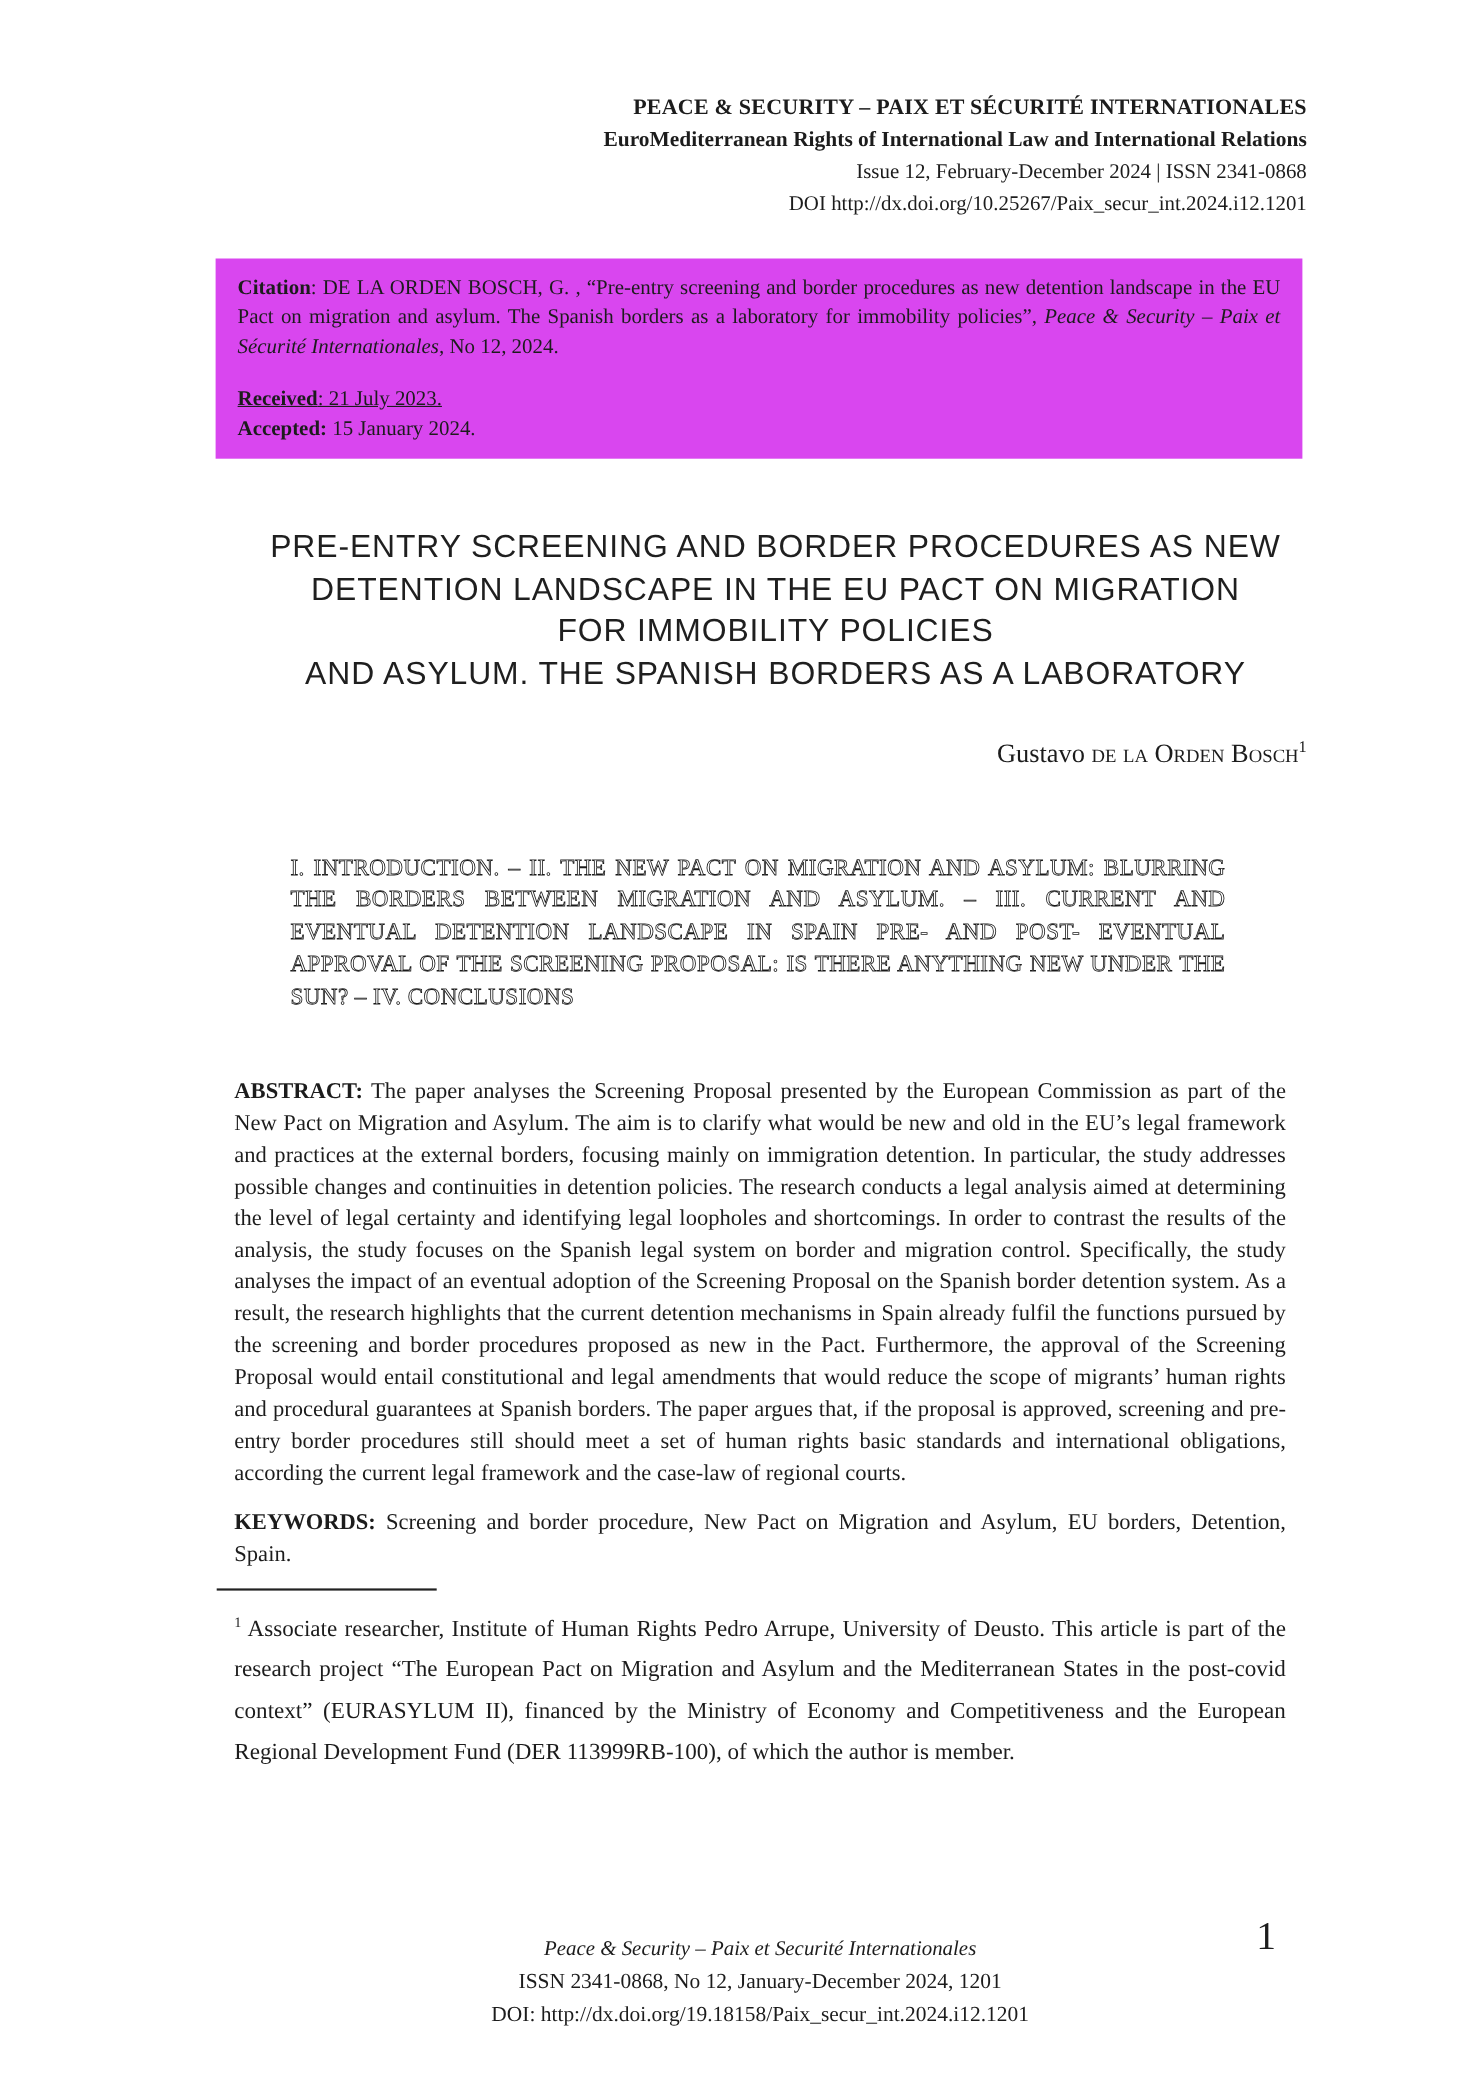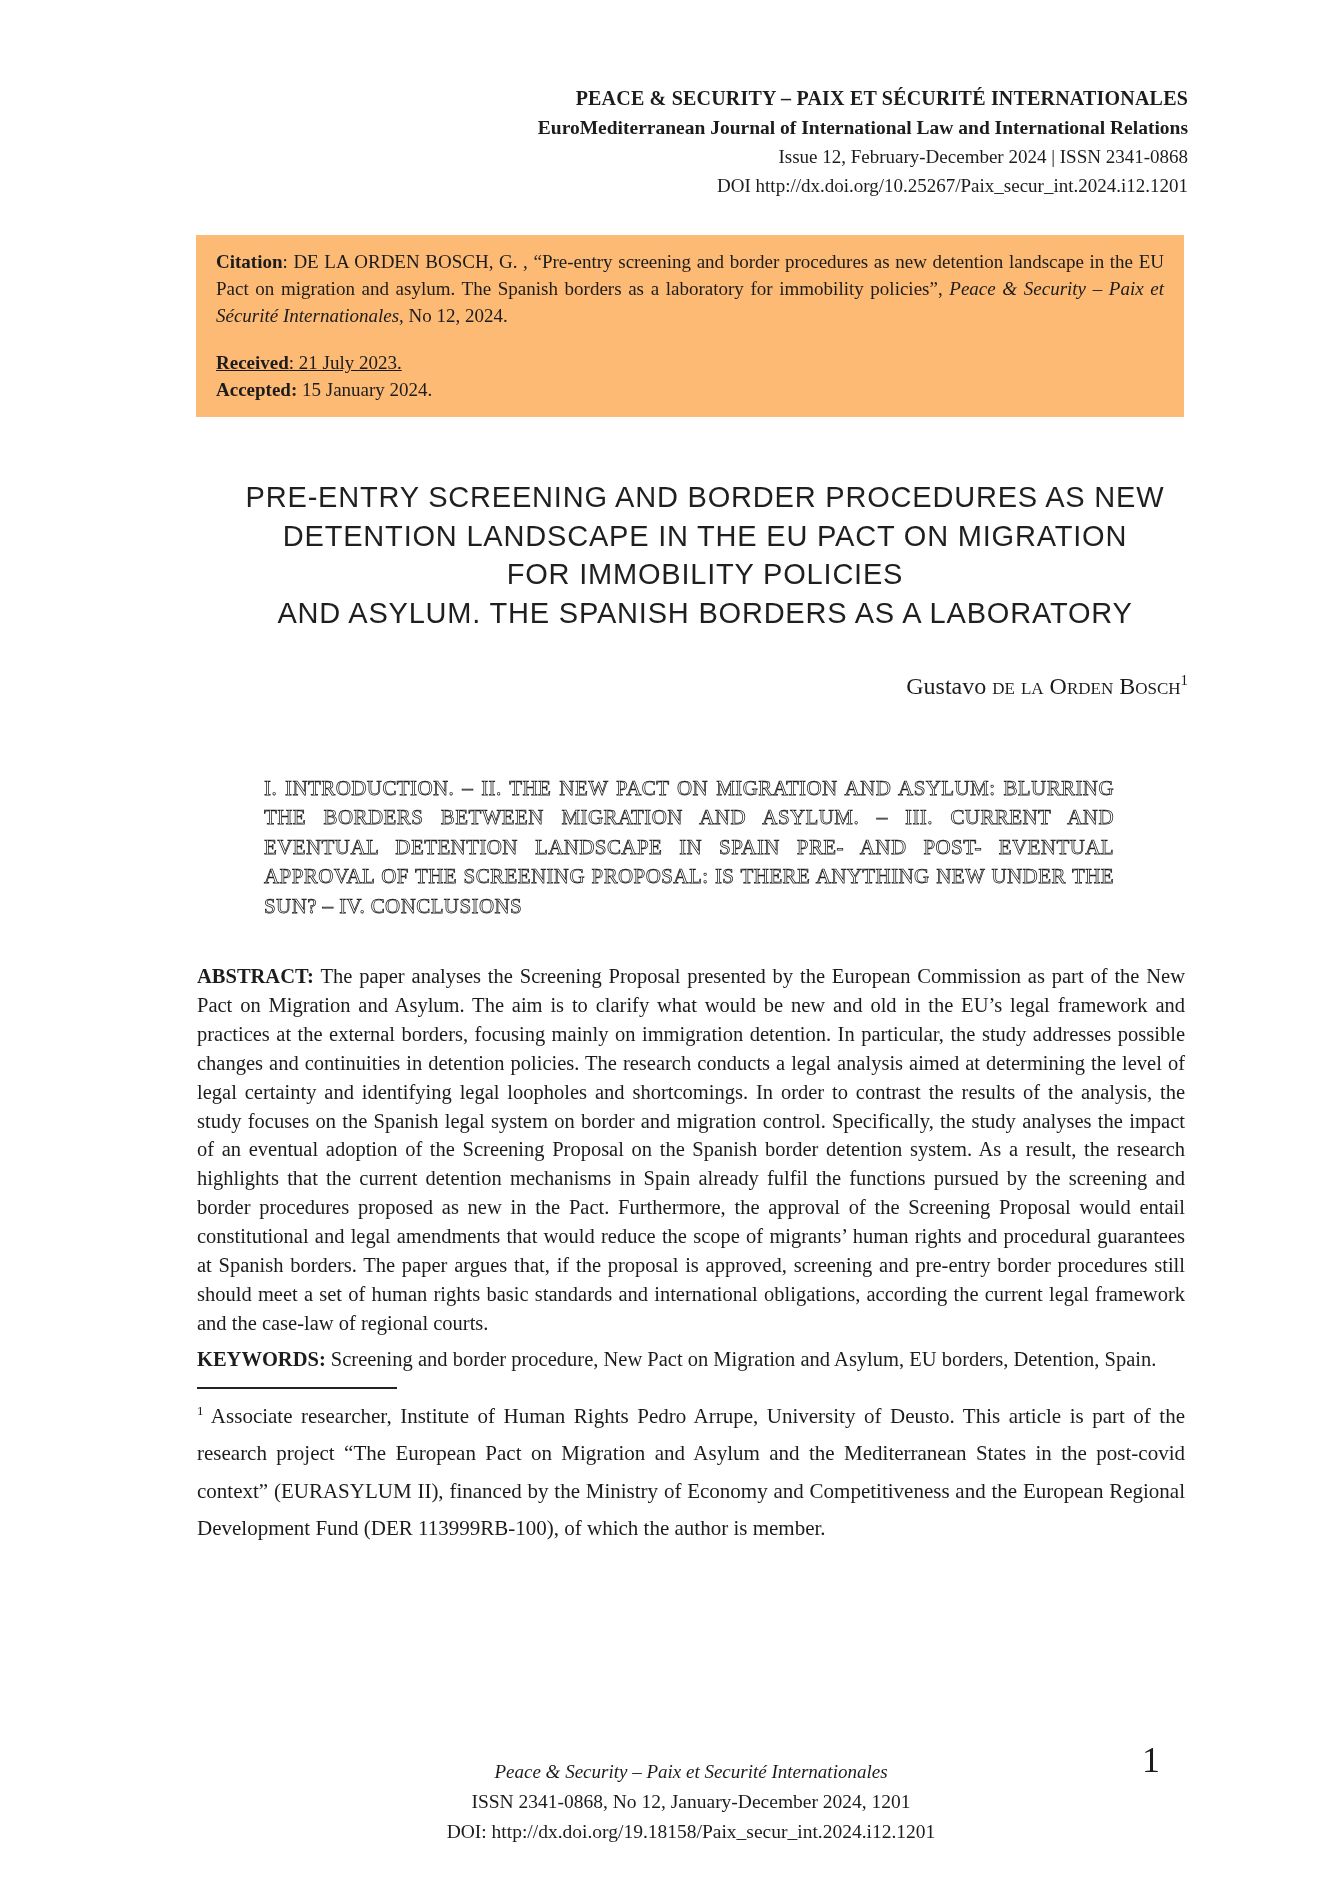--- a/index.html
+++ b/index.html
@@ -27,21 +27,21 @@
   .journal-header .jt1 { font-weight: bold; font-size: 20px; letter-spacing: 0.2px; }
   .journal-header .jt2 { font-weight: bold; font-size: 19.5px; }
 
   
   .citation-box {
     position: absolute;
     top: 235px;
     left: 196px;
     width: 988px;
     box-sizing: border-box;
-    background: #fdba74;
+    background: #d946ef;
     padding: 13px 20px 14px 20px;
     font-size: 19px;
     line-height: 27px;
   }
   .citation-box p { margin: 0; text-align: justify; }
   .citation-box .received { margin-top: 20px; text-decoration: underline; }
   .citation-box b { font-weight: bold; }
   .citation-box i { font-style: italic; }
 
   
@@ -91,21 +91,21 @@
     }
   }
 
   
   .body-block {
     position: absolute;
     top: 962px;
     left: 197px;
     width: 988px;
   }
-  .body-block p { margin: 0; text-align: justify; }
+  .body-block p { margin: 16px; text-align: justify; }
   .abstract-paragraph { font-size: 20.5px; line-height: 28.9px; }
   .keywords-paragraph { font-size: 20.5px; line-height: 28.9px; margin-top: 7px !important; }
   .body-block b { font-weight: bold; }
   .footnote-separator {
     border: none;
     border-top: 2px solid #222;
     width: 200px;
     margin: 13px 0 9px 0;
   }
   .footnote-paragraph { font-size: 21px; line-height: 37.6px; }
@@ -130,21 +130,21 @@
     color: #1c1c1c;
   }
 </style>
 </head>
 <body>
 
 <div class="page">
 
   <div class="journal-header">
     <div class="jt1">PEACE &amp; SECURITY – PAIX ET SÉCURITÉ INTERNATIONALES</div>
-    <div class="jt2">EuroMediterranean Journal of International Law and International Relations</div>
+    <div class="jt2">EuroMediterranean Rights of International Law and International Relations</div>
     <div>Issue 12, February-December 2024 | ISSN 2341-0868</div>
     <div>DOI http://dx.doi.org/10.25267/Paix_secur_int.2024.i12.1201</div>
   </div>
 
   <div class="citation-box">
     <p><b>Citation</b><span>: DE LA ORDEN BOSCH, G. , “Pre-entry screening and border procedures as new detention landscape in the EU Pact on migration and asylum. The Spanish borders as a laboratory for immobility policies”, </span><i>Peace &amp; Security – Paix et Sécurité Internationales</i><span>, No 12, 2024.</span></p>
     <p class="received"><b>Received</b><span>: 21 July 2023.</span></p>
     <p><b>Accepted:</b><span> 15 January 2024.</span></p>
   </div>
 

